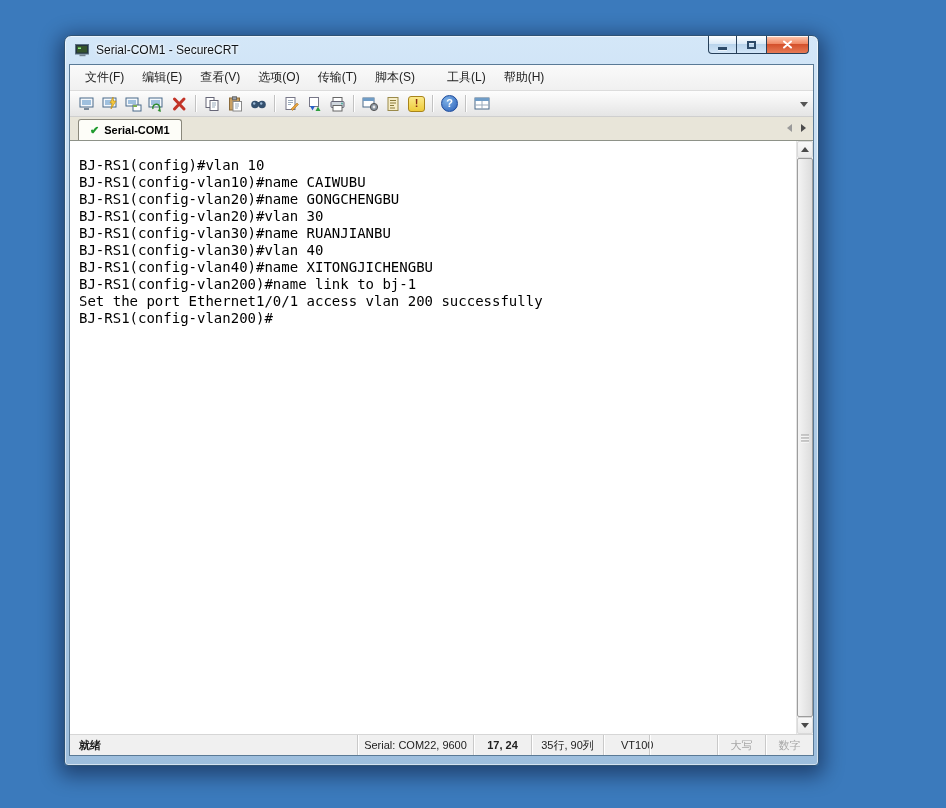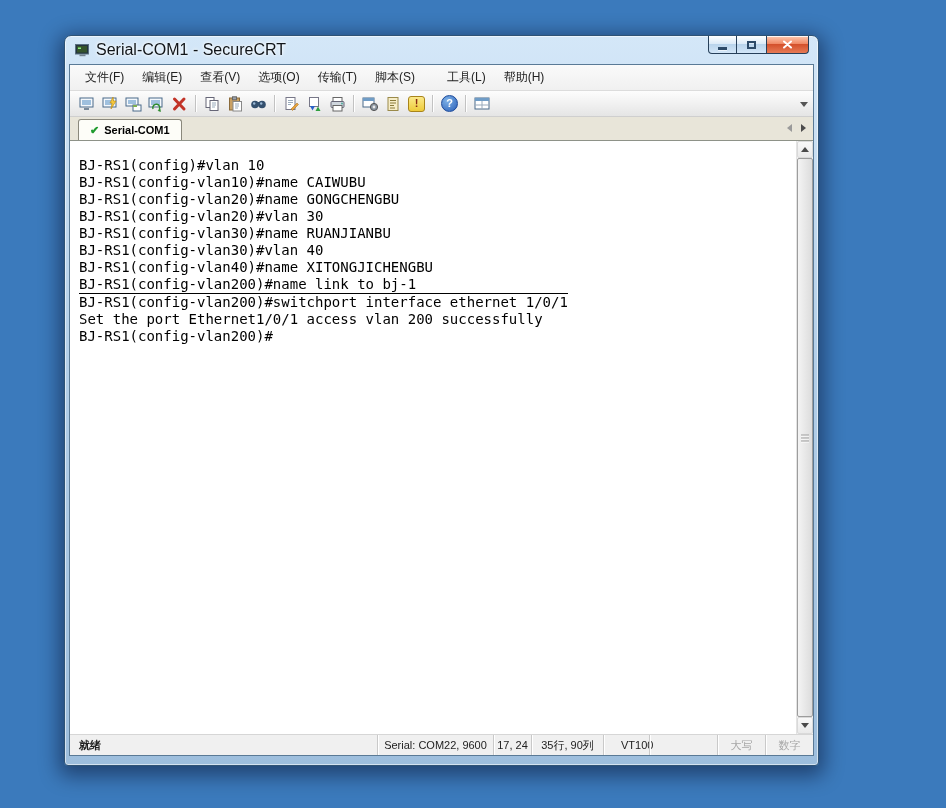--- a/index.html
+++ b/index.html
@@ -11,21 +11,21 @@
   }
   
   .window{
     position:absolute;left:64px;top:35px;width:755px;height:731px;
     background:linear-gradient(#d4e7f8,#b3cfe9 45%,#9dbedd);
     border:1px solid #2f5375;border-radius:7px 7px 4px 4px;
     box-shadow:0 5px 20px 5px rgba(0,0,25,.45), inset 0 0 0 1px rgba(255,255,255,.55);
     box-sizing:border-box;
   }
   .titlebar{height:28px;display:flex;align-items:center;gap:6px;padding-left:10px;position:relative;}
-  .title-text{font-size:16px;color:#101418;text-shadow:0 0 3px #fff,0 0 5px #fff;}
+  .title-text{font-size:12px;color:#101418;text-shadow:0 0 3px #fff,0 0 5px #fff;}
   .caption-buttons{position:absolute;top:0;right:9px;display:flex;}
   .cap-btn{width:29px;height:18px;box-sizing:border-box;border:1px solid #27405a;border-top:none;
     display:flex;align-items:center;justify-content:center;
     background:linear-gradient(#ffffff,#dcebf8 45%,#b9d4ec 50%,#d3e6f8);
     box-shadow:inset 0 1px 0 rgba(255,255,255,.85);}
   .cap-btn.min{border-radius:0 0 0 4px;}
   .cap-btn.max{border-left:none;border-right:none;}
   .cap-btn.close{width:43px;border-radius:0 0 4px 0;
     background:linear-gradient(#ffc9b0,#f08a66 45%,#d4512c 50%,#e77a55);}
   .glyph-min{width:9px;height:3px;background:#2c4a68;margin-top:7px;box-shadow:0 1px 0 rgba(255,255,255,.6);}
@@ -78,21 +78,21 @@
     border:1px solid #9d9d9d;border-radius:2px;position:relative;box-sizing:border-box;}
   .sb-grip{position:absolute;top:50%;left:3px;right:3px;transform:translateY(-50%);}
   .sb-grip i{display:block;height:1px;background:#9d9d9d;margin:2px 0;box-shadow:0 1px 0 #fff;}
   
   .statusbar{height:20px;flex:0 0 20px;background:#f0f0f0;border-top:1px solid #d6d6d6;
     display:flex;align-items:stretch;font-size:11px;color:#222;}
   .sb-ready{flex:1;display:flex;align-items:center;padding-left:9px;font-weight:bold;}
   .sb-panel{border-left:1px solid #c9c9c9;box-shadow:inset 1px 0 0 #fff;display:flex;align-items:center;
     justify-content:center;box-sizing:border-box;white-space:nowrap;}
   .sb-serial{width:116px;}
-  .sb-pos{width:38px;}
+  .sb-pos{width:58px;font-weight:bold;}
   .sb-size{width:72px;}
   .sb-vt{width:46px;justify-content:flex-start;padding-left:17px;}
   .sb-spacer{width:68px;}
   .sb-caps,.sb-num{width:48px;color:#a6a6a6;}
 </style>
 </head>
 <body>
 
 <div class="window">
 
@@ -267,21 +267,20 @@
     <div class="terminal-row">
       <div class="screen">
           <div class="tline">BJ-RS1(config)#vlan 10</div>
           <div class="tline">BJ-RS1(config-vlan10)#name CAIWUBU</div>
           <div class="tline">BJ-RS1(config-vlan20)#name GONGCHENGBU</div>
           <div class="tline">BJ-RS1(config-vlan20)#vlan 30</div>
           <div class="tline">BJ-RS1(config-vlan30)#name RUANJIANBU</div>
           <div class="tline">BJ-RS1(config-vlan30)#vlan 40</div>
           <div class="tline">BJ-RS1(config-vlan40)#name XITONGJICHENGBU</div>
           <div class="tline">BJ-RS1(config-vlan200)#name link to bj-1</div>
-          <div class="tline overline">BJ-RS1(config-vlan200)#switchport interface ethernet 1/0/1</div>
           <div class="tline">Set the port Ethernet1/0/1 access vlan 200 successfully</div>
           <div class="tline">BJ-RS1(config-vlan200)#</div>
         </div>
       <div class="scrollbar">
         <div class="sb-btn">
             <span class="tri-up-s"></span>
           </div>
         <div class="sb-thumb">
           <span class="sb-grip">
               <i></i>

